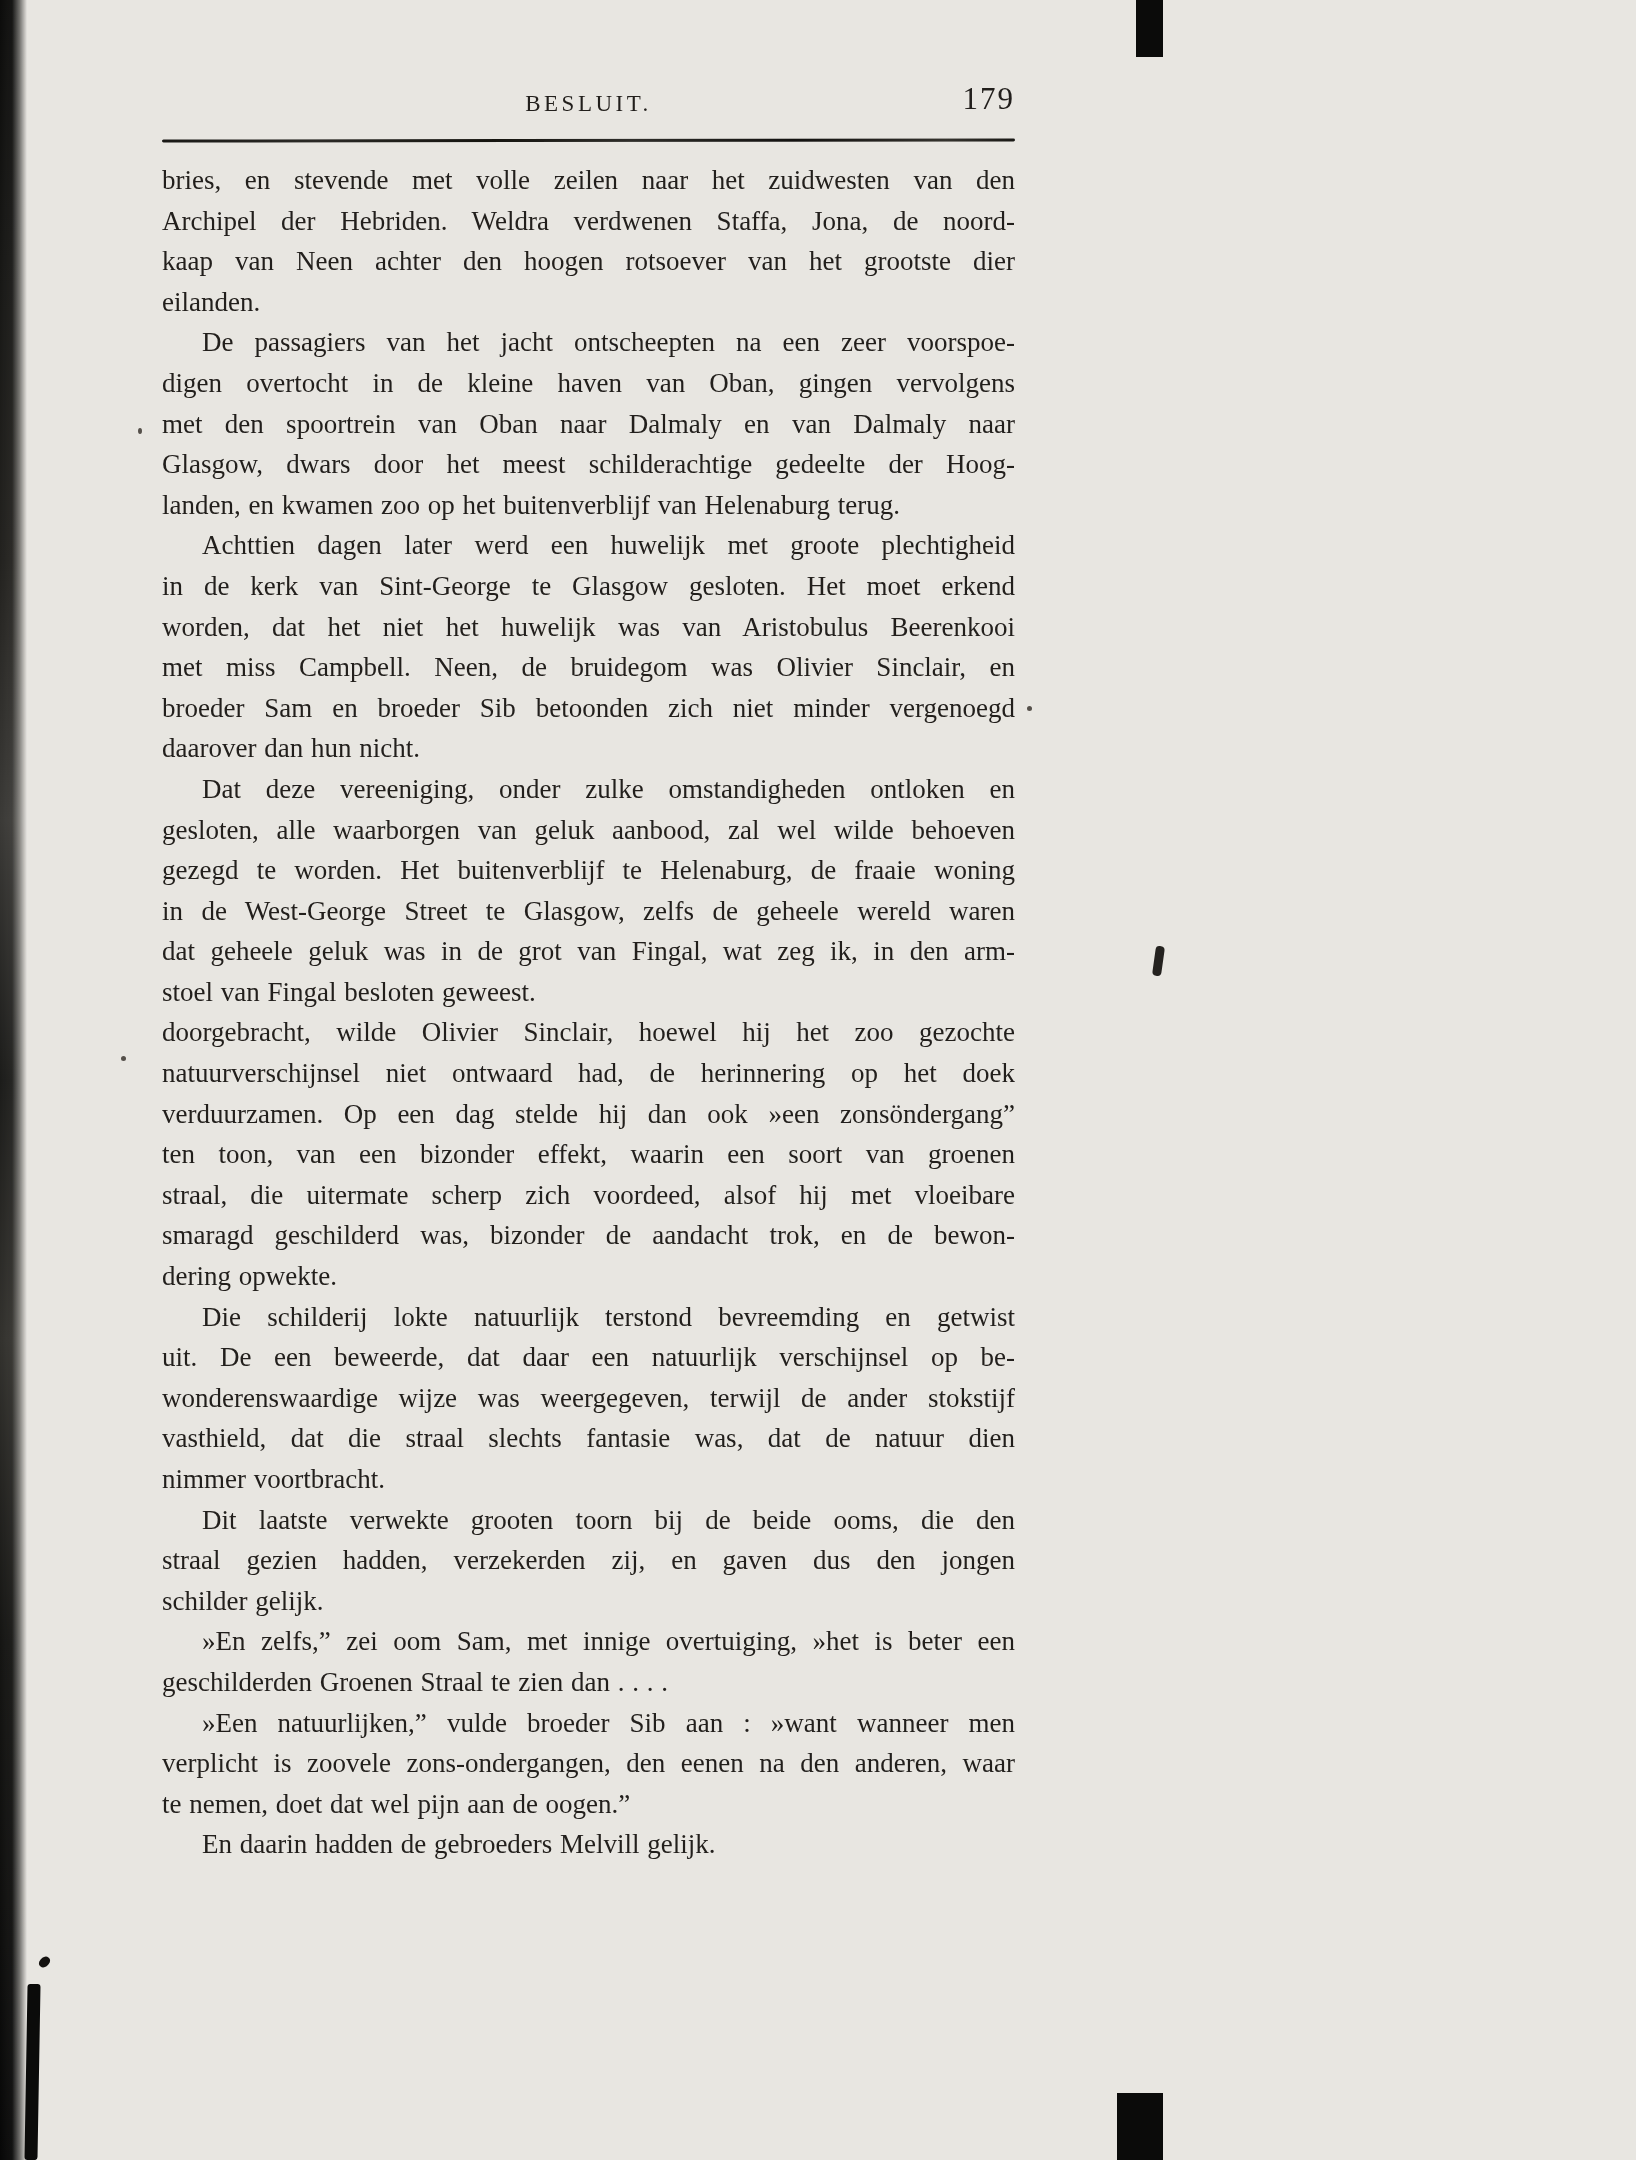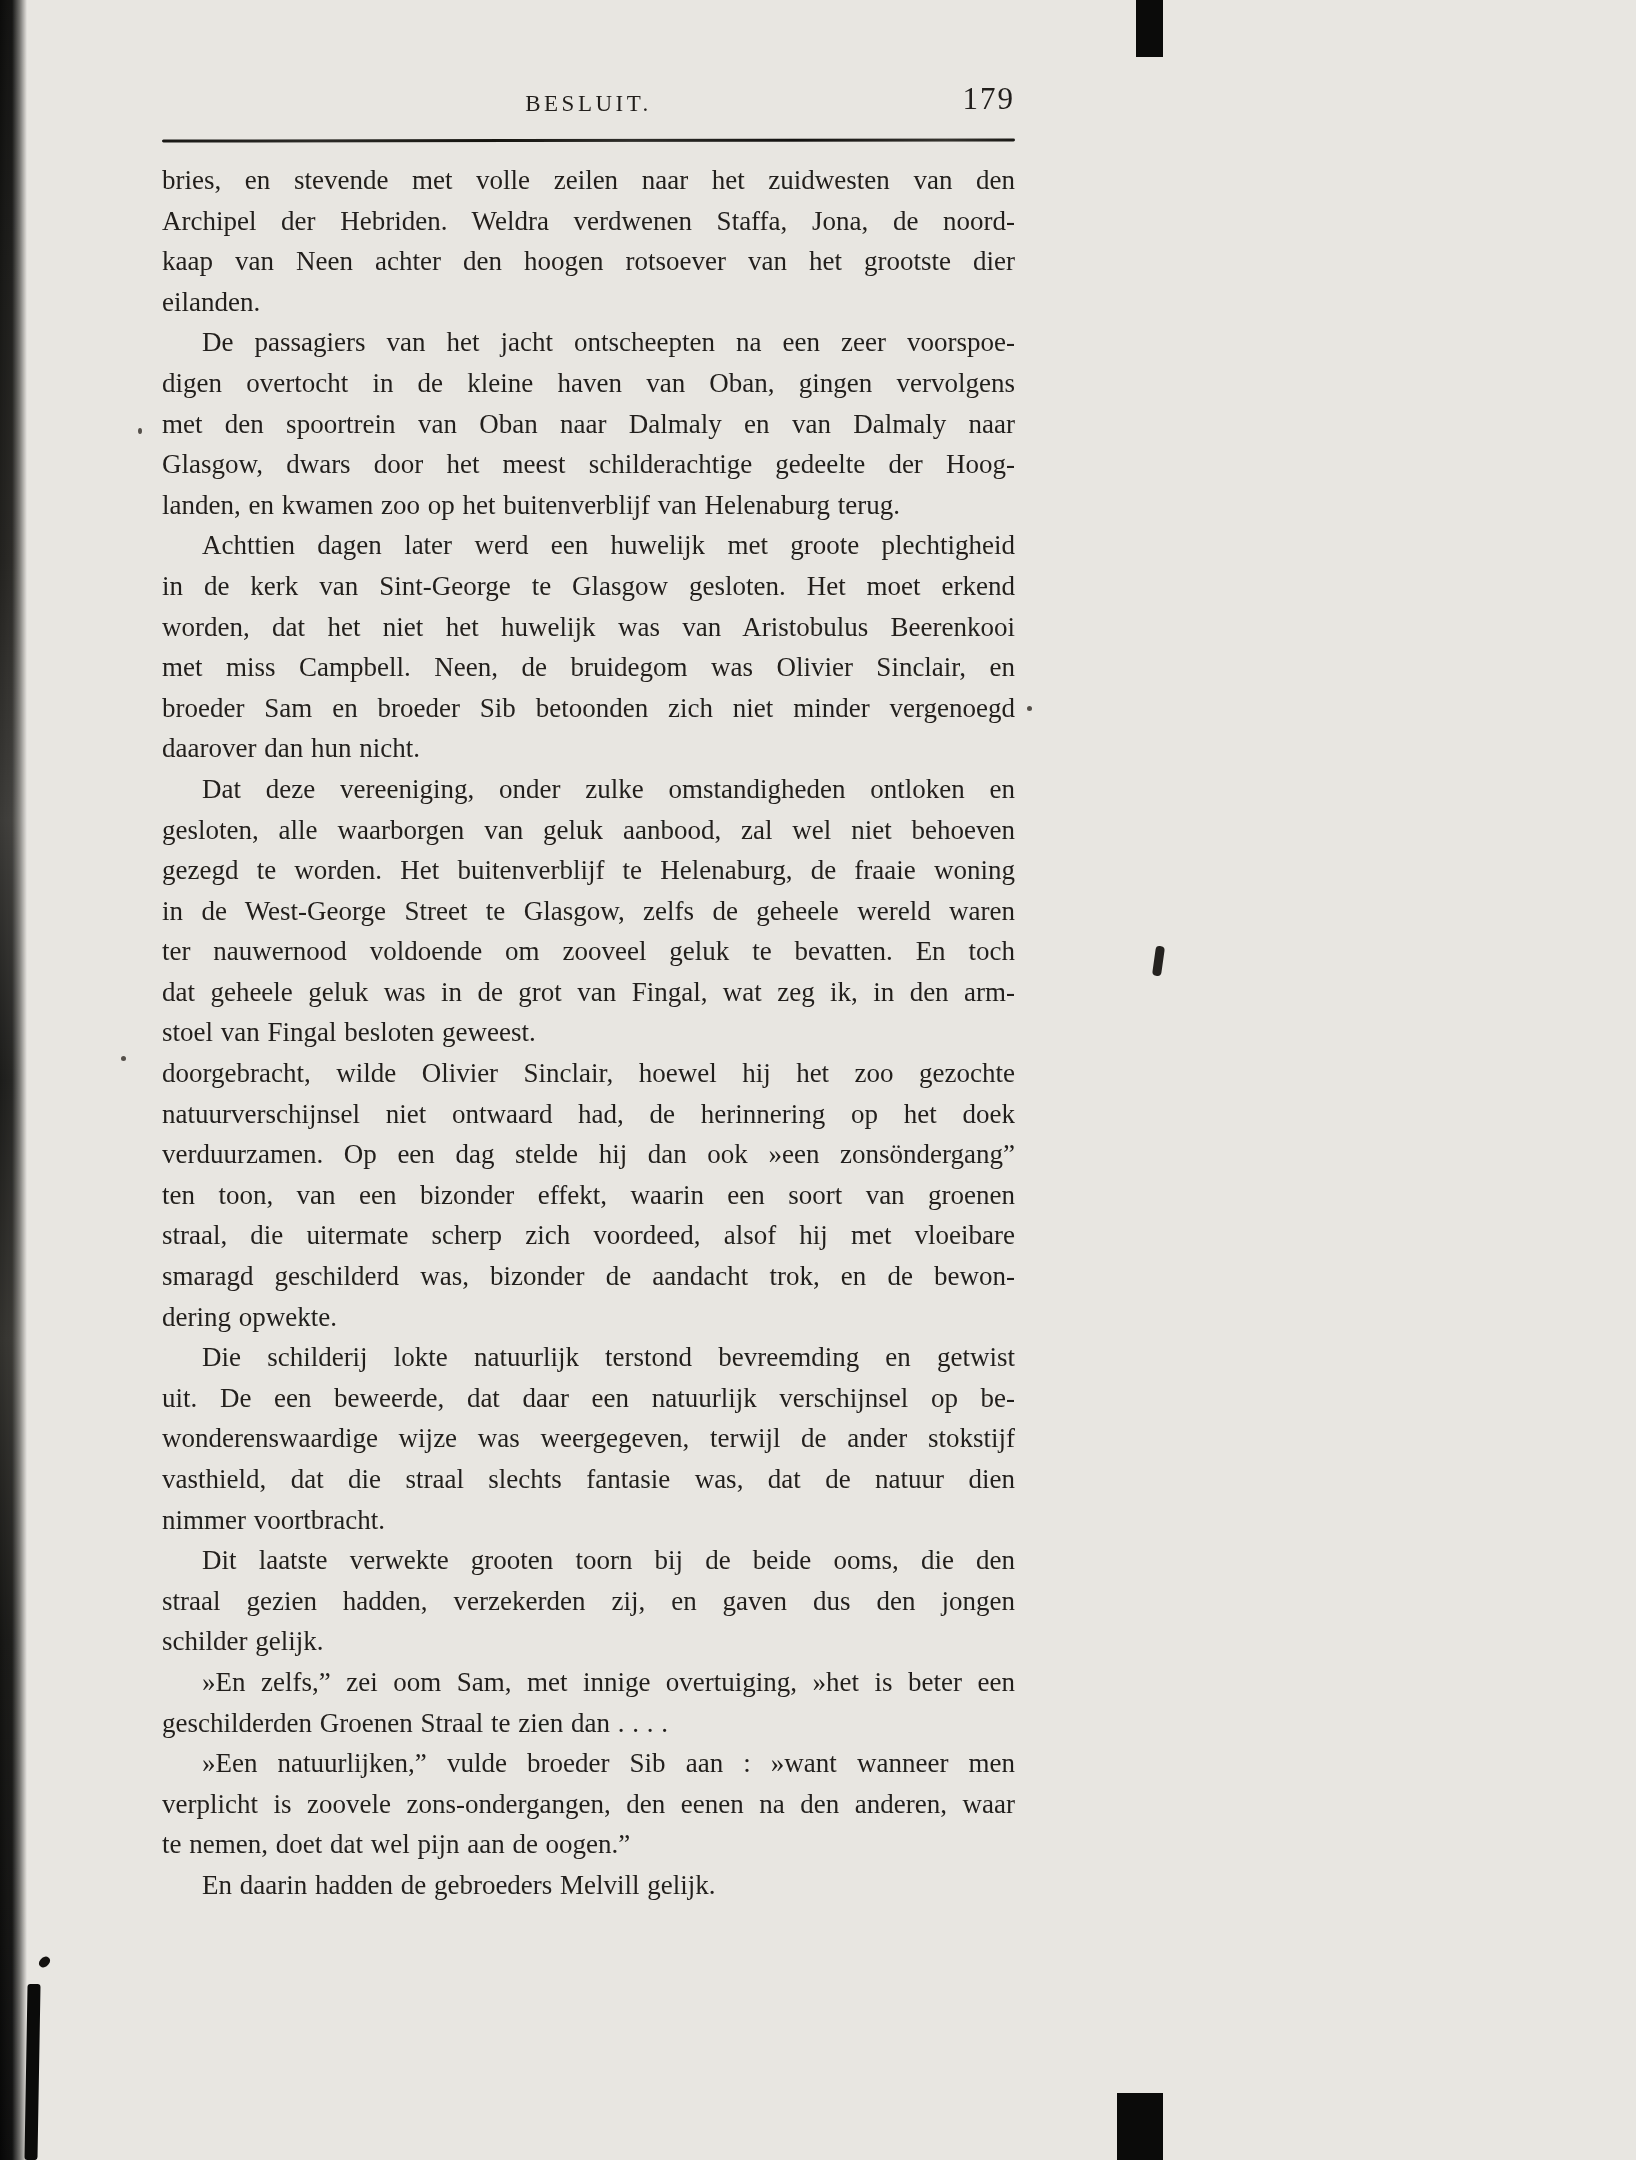--- a/index.html
+++ b/index.html
@@ -102,24 +102,23 @@
         <div class="paragraph">
           <div class="line indent">Achttien dagen later werd een huwelijk met groote plechtigheid</div>
           <div class="line">in de kerk van Sint-George te Glasgow gesloten. Het moet erkend</div>
           <div class="line">worden, dat het niet het huwelijk was van Aristobulus Beerenkooi</div>
           <div class="line">met miss Campbell. Neen, de bruidegom was Olivier Sinclair, en</div>
           <div class="line">broeder Sam en broeder Sib betoonden zich niet minder vergenoegd</div>
           <div class="line para-end">daarover dan hun nicht.</div>
         </div>
         <div class="paragraph">
           <div class="line indent">Dat deze vereeniging, onder zulke omstandigheden ontloken en</div>
-          <div class="line">gesloten, alle waarborgen van geluk aanbood, zal wel niet behoeven</div>
+          <div class="line">gesloten, alle waarborgen van geluk aanbood, zal wel wilde behoeven</div>
           <div class="line">gezegd te worden. Het buitenverblijf te Helenaburg, de fraaie woning</div>
           <div class="line">in de West-George Street te Glasgow, zelfs de geheele wereld waren</div>
-          <div class="line">ter nauwernood voldoende om zooveel geluk te bevatten. En toch</div>
           <div class="line">dat geheele geluk was in de grot van Fingal, wat zeg ik, in den arm-</div>
           <div class="line para-end">stoel van Fingal besloten geweest.</div>
         </div>
         <div class="paragraph">
           <div class="line">doorgebracht, wilde Olivier Sinclair, hoewel hij het zoo gezochte</div>
           <div class="line">natuurverschijnsel niet ontwaard had, de herinnering op het doek</div>
           <div class="line">verduurzamen. Op een dag stelde hij dan ook »een zonsöndergang”</div>
           <div class="line">ten toon, van een bizonder effekt, waarin een soort van groenen</div>
           <div class="line">straal, die uitermate scherp zich voordeed, alsof hij met vloeibare</div>
           <div class="line">smaragd geschilderd was, bizonder de aandacht trok, en de bewon-</div>

